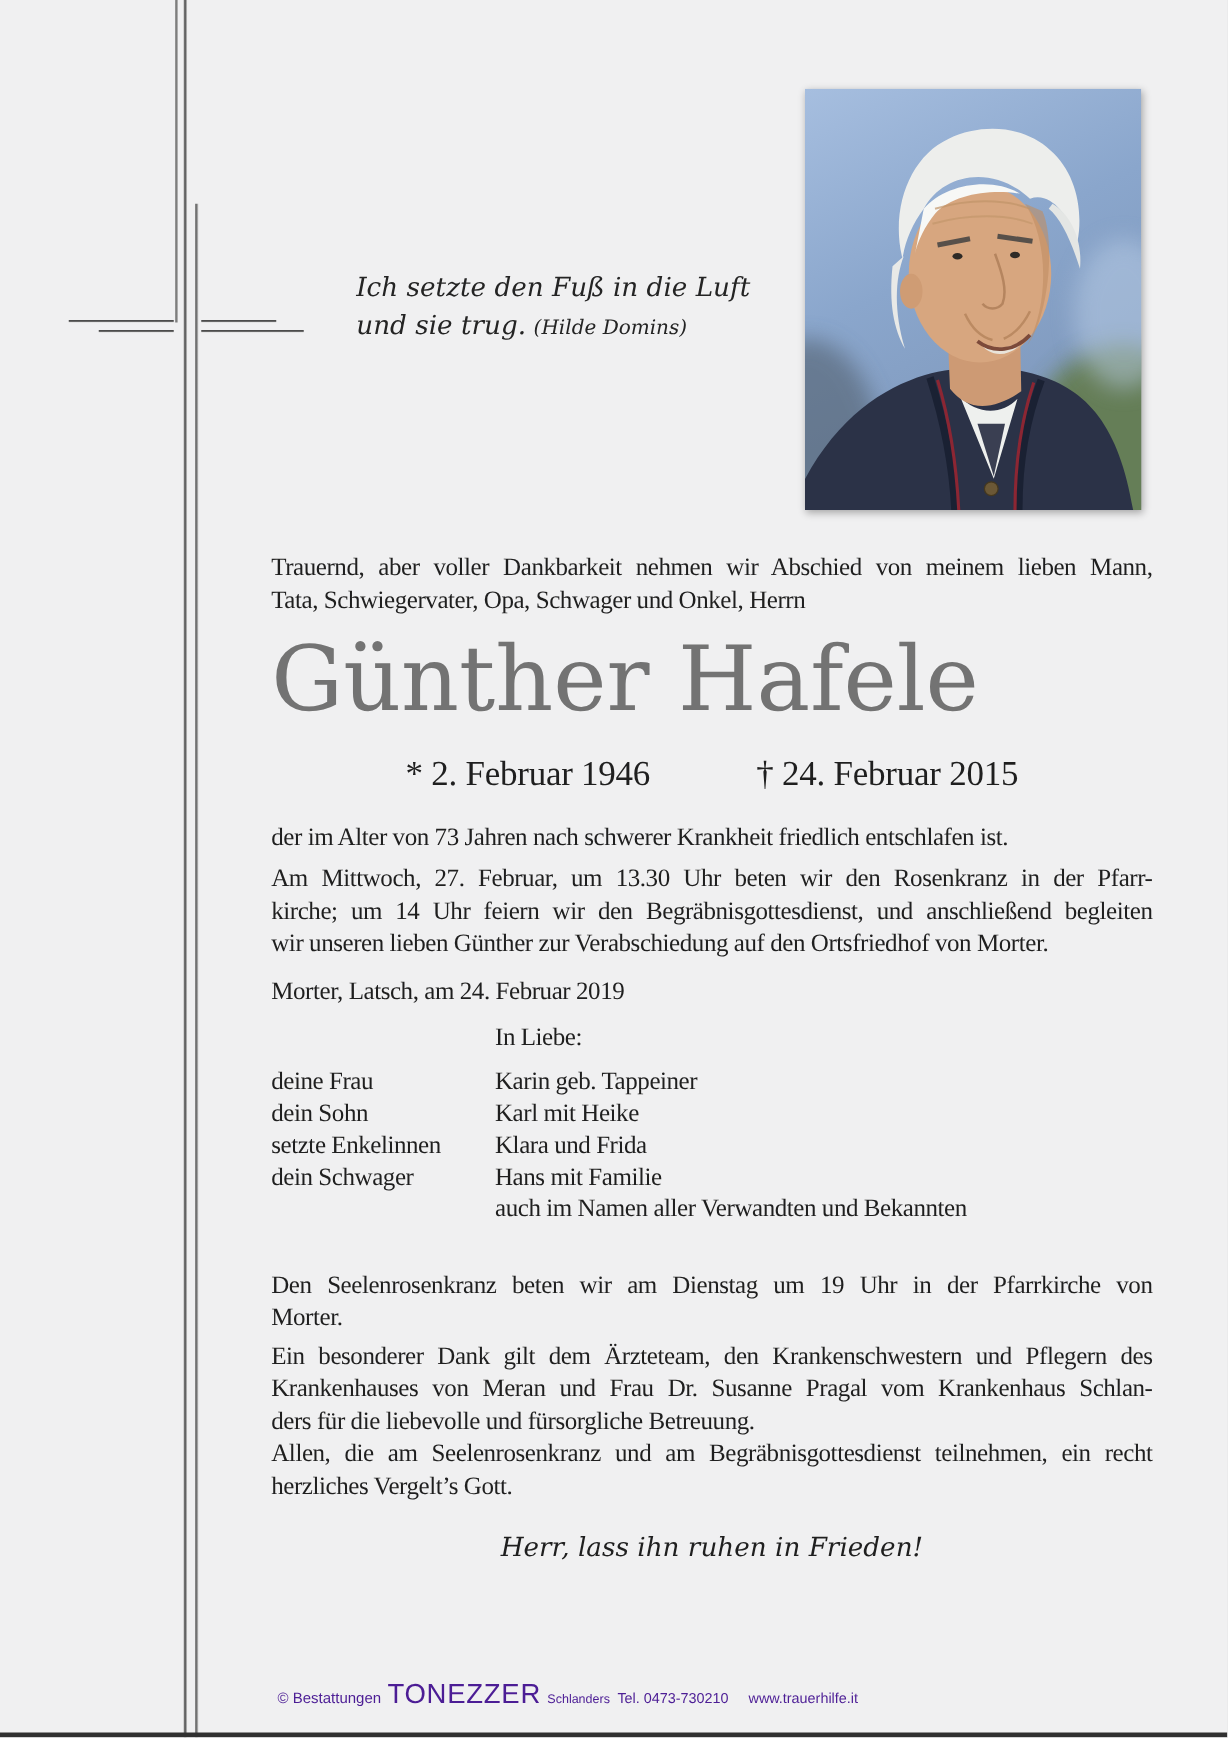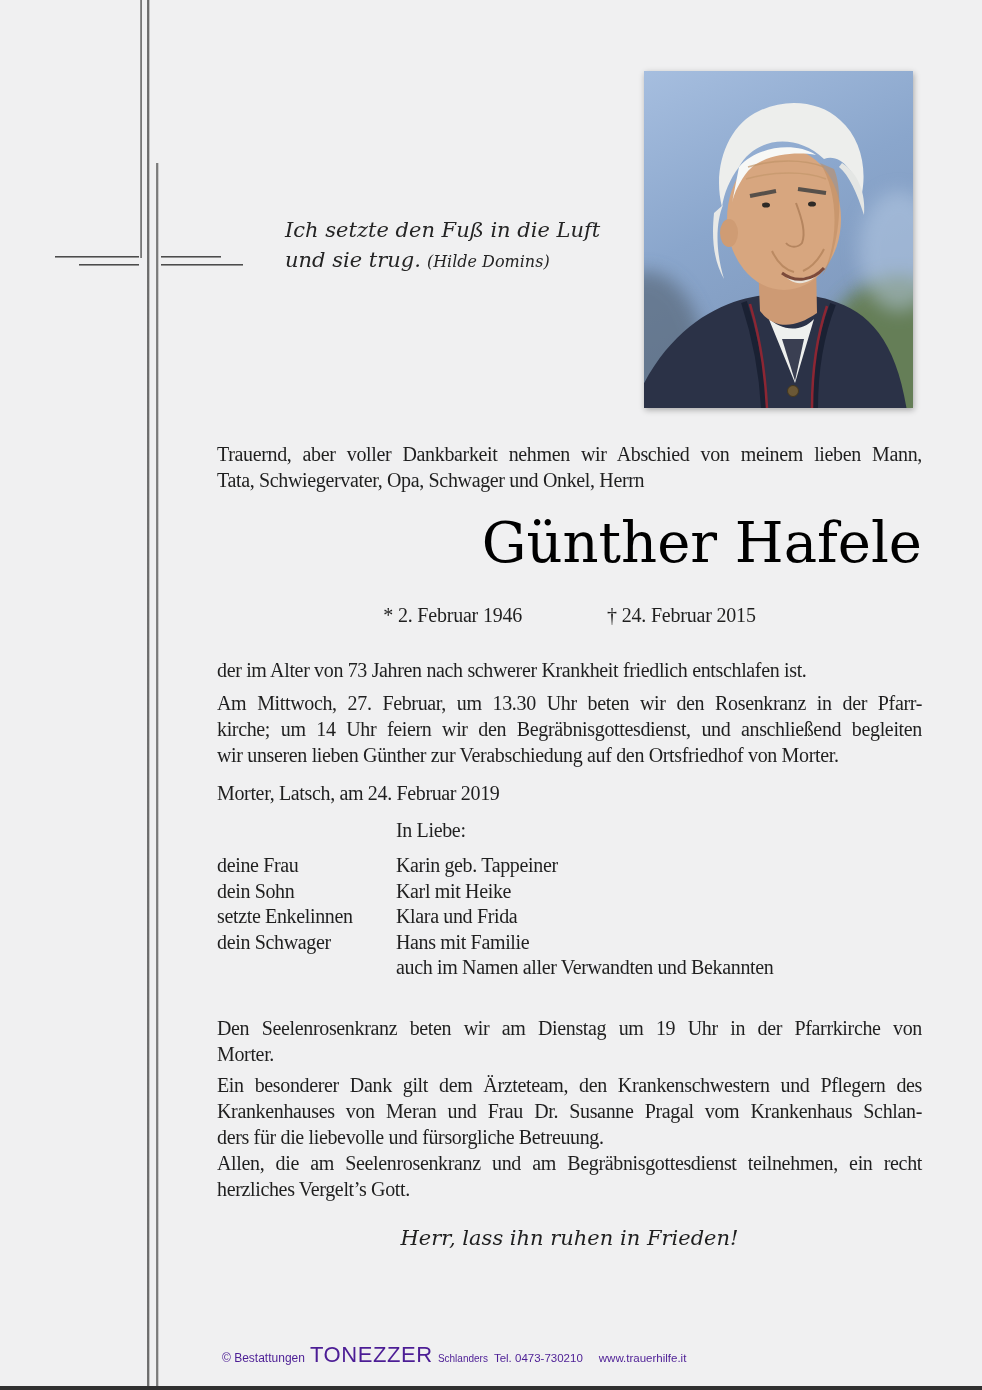--- a/index.html
+++ b/index.html
@@ -26,24 +26,24 @@
 
   
   .photo { position:absolute; left:644px; top:71px; width:269px; height:337px; box-shadow:1px 2px 6px rgba(0,0,0,0.3); }
   .photo svg { display:block; }
 
   
   .col { position:absolute; left:217px; width:705px; }
   .line { font-size:20px; line-height:26px; letter-spacing:-0.35px; white-space:normal; }
   .jline { text-align:justify; text-align-last:justify; }
   .name {
-    position:absolute; left:217px; top:506px; width:705px; text-align:right;
-    font-family:"DejaVu Serif", serif; font-size:56px; line-height:74px; color:#000000;
+    position:absolute; left:217px; top:506px; width:705px; text-align:left;
+    font-family:"DejaVu Serif", serif; font-size:72px; line-height:74px; color:#737373;
   }
-  .dates { position:absolute; left:217px; top:604px; width:705px; display:flex; justify-content:center; gap:85px; font-size:20px; letter-spacing:-0.2px; }
+  .dates { position:absolute; left:217px; top:604px; width:705px; display:flex; justify-content:center; gap:85px; font-size:28px; letter-spacing:-0.2px; }
   .inliebe { margin-left:179px; }
   .family-row { display:flex; font-size:20px; line-height:25.5px; letter-spacing:-0.35px;align-items:center; }
   .family-row .rel { width:179px; flex:0 0 179px; }
   .closing { position:absolute; left:217px; top:1226px; width:705px; text-align:center; font-style:italic; font-size:21px; font-family:"DejaVu Serif", serif; }
 
   
   .footer { position:absolute; left:222px; top:1342px; display:flex; align-items:baseline; font-family:"Liberation Sans", sans-serif; color:#4c1d95; }
   .footer .copy   { font-size:12px; }
   .footer .brand  { font-size:22px; letter-spacing:0.6px; margin-left:5px; font-weight:400; }
   .footer .loc    { font-size:10px; margin-left:5px; }

